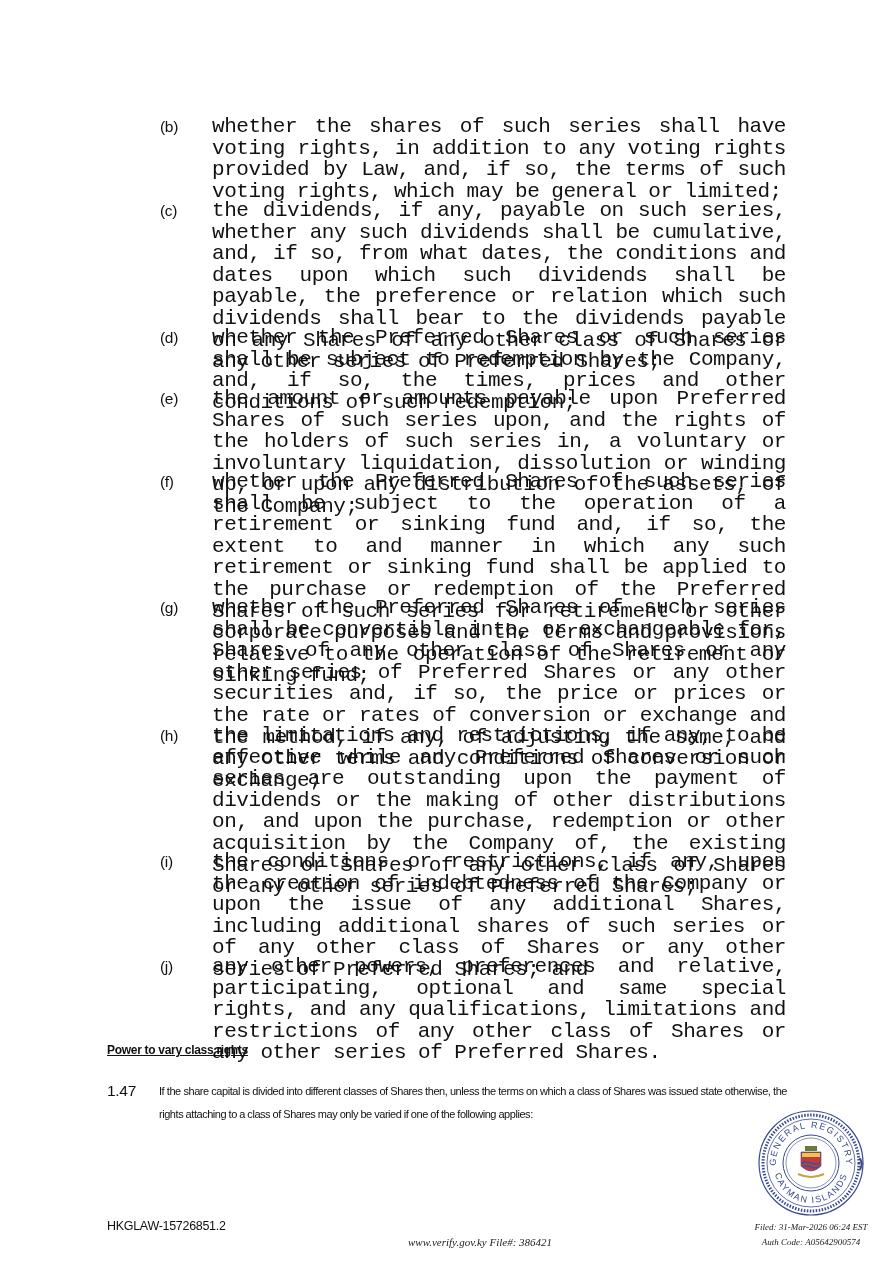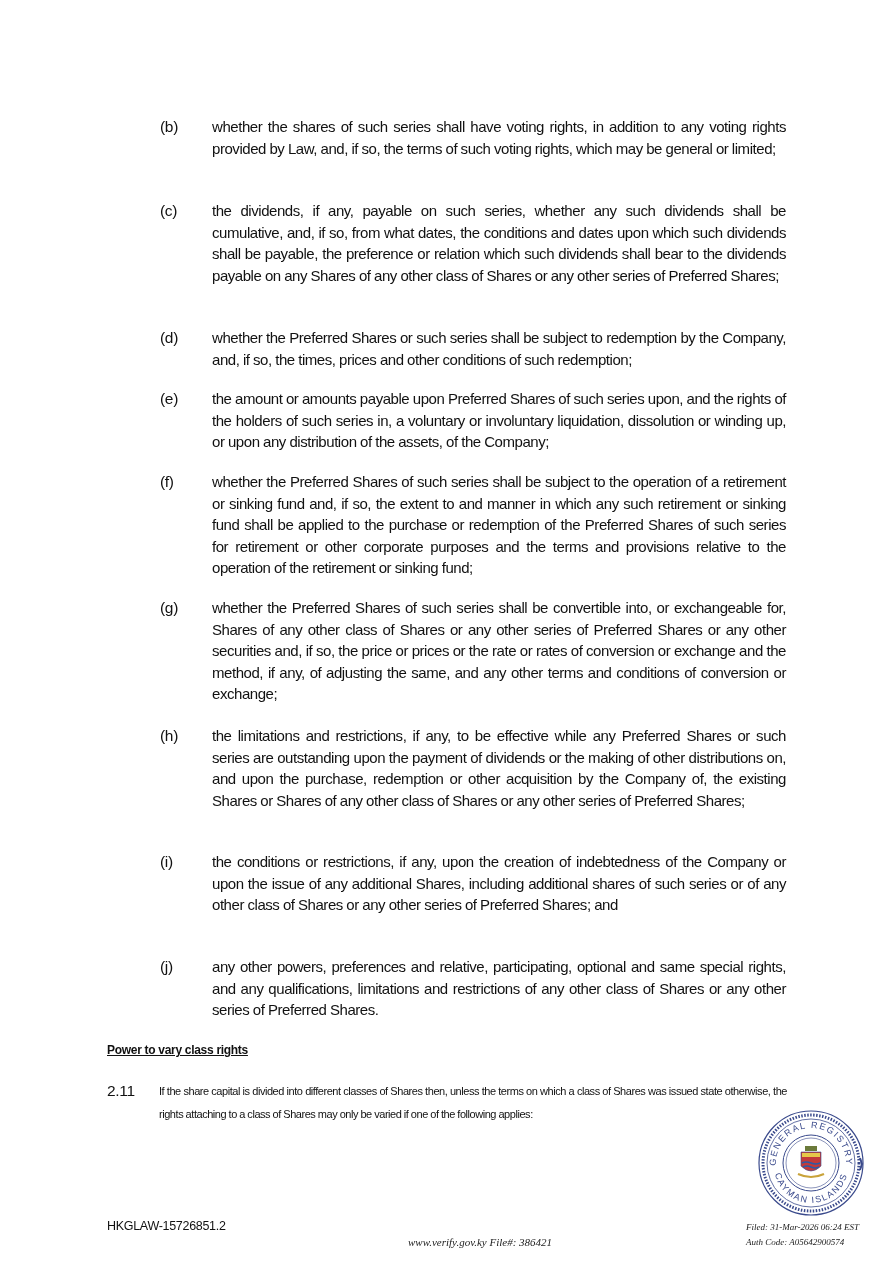--- a/index.html
+++ b/index.html
@@ -1,32 +1,32 @@
 <!DOCTYPE html>
 <html><head>
 <meta charset="utf-8">
 <style>
   html, body { margin: 0; padding: 0; background: #ffffff; }
   body { width: 892px; height: 1263px; position: relative; overflow: hidden;
          font-family: "Liberation Sans", sans-serif; color: #111; }
   .page { position: absolute; left: 0; top: 0; width: 892px; height: 1263px; }
   .item { position: absolute; left: 160px; width: 626px; }
   .item .label { position: absolute; left: 0; top: 0; font-size: 15.5px; line-height: 21.6px; letter-spacing: -0.3px; }
-  .item .text { position: absolute; left: 52px; width: 574px; font-size: 15px; line-height: 21.6px;
-                text-align: justify; letter-spacing: -0.45px; word-spacing: -0.2px; }
+  .item .text { position: absolute; left: 52px; width: 574px; font-size: 21px; line-height: 21.6px;
+                text-align: justify; letter-spacing: -0.45px; word-spacing: -0.2px; font-family: Liberation Mono, monospace; }
   .heading { position: absolute; left: 107px; top: 1040px; font-weight: bold; font-size: 12px;
              line-height: 21.6px; letter-spacing: -0.3px; text-decoration: underline; }
   .clause { position: absolute; left: 107px; top: 1080px; width: 680px; }
   .clause .num { position: absolute; left: 0; top: 0; font-size: 15.5px; line-height: 21.6px; letter-spacing: -0.3px; }
   .clause .text { position: absolute; left: 52px; width: 628px; font-size: 11px; line-height: 23px;
                   text-align: justify; letter-spacing: -0.45px; word-spacing: -0.2px; }
   .ref { position: absolute; left: 107px; top: 1191px; font-size: 12.5px; letter-spacing: -0.3px; margin-top: 28px; }
   .verify { position: absolute; left: 408px; top: 1236px; font-family: "Liberation Serif", serif;
             font-style: italic; font-size: 11px; color: #222; }
-  .filed { position: absolute; left: 746px; top: 1220px; width: 130px; text-align: left;
+  .filed { position: absolute; left: 746px; top: 1220px; width: 130px; text-align: center;
            font-family: "Liberation Serif", serif; font-style: italic; font-size: 9px; line-height: 15px; color: #222; }
   .seal { position: absolute; left: 756px; top: 1108px; width: 110px; height: 110px; }
 </style>
 </head>
 <body>
 
 <div class="page">
 
   <div class="item" style="top:116px;">
     <span class="label">(b)</span>
@@ -69,21 +69,21 @@
   </div>
 
   <div class="item" style="top:956px;">
     <span class="label">(j)</span>
     <div class="text">any other powers, preferences and relative, participating, optional and same special rights, and any qualifications, limitations and restrictions of any other class of Shares or any other series of Preferred Shares.</div>
   </div>
 
   <div class="heading">Power to vary class rights</div>
 
   <div class="clause">
-    <span class="num">2.11</span>
+    <span class="num">1.47</span>
     <div class="text">If the share capital is divided into different classes of Shares then, unless the terms on which a class of Shares was issued state otherwise, the rights attaching to a class of Shares may only be varied if one of the following applies:</div>
   </div>
 
   <div class="seal">
     <svg width="110" height="110" viewBox="0 0 110 110">
       <defs>
         <path id="arcTop" d="M 20 55 A 35 35 0 0 1 90 55"></path>
         <path id="arcBot" d="M 18 58 A 37 37 0 0 0 92 58"></path>
       </defs>
       <circle cx="55" cy="55" r="52" fill="none" stroke="#3a4a8c" stroke-width="1.2"></circle>

